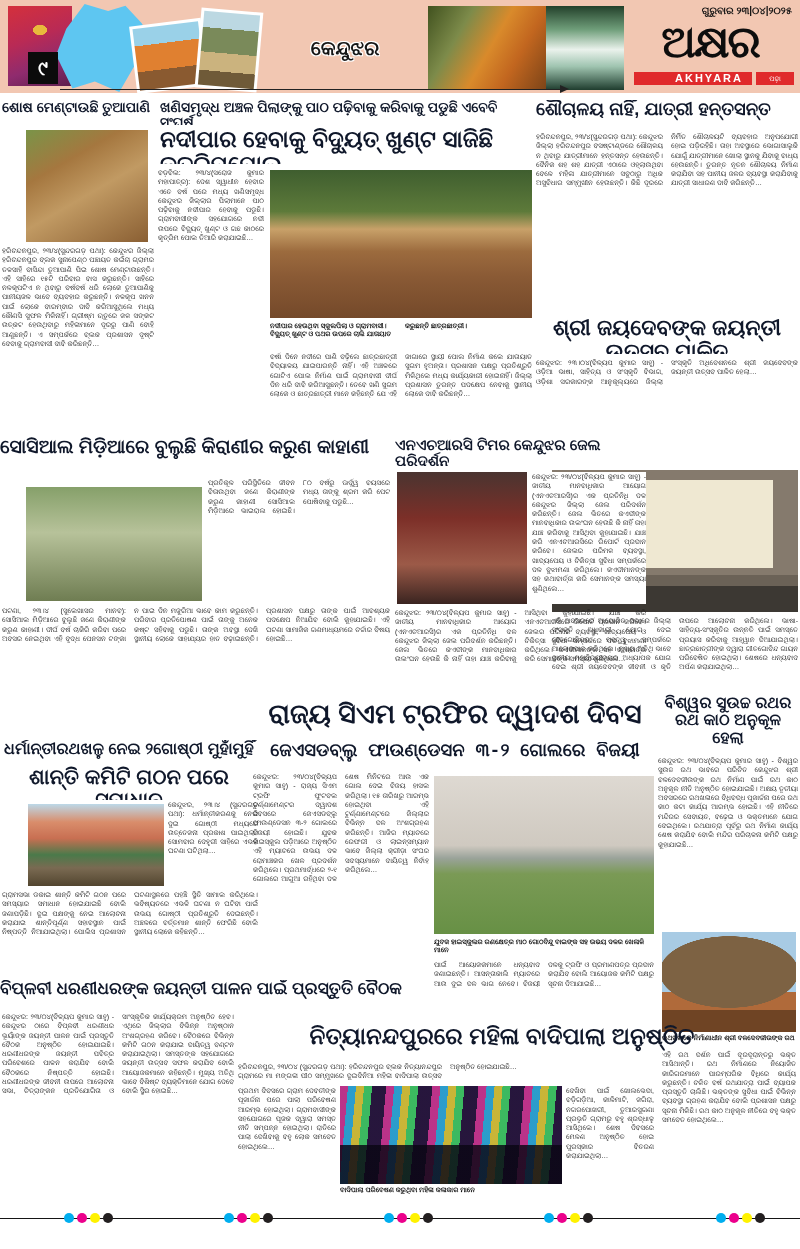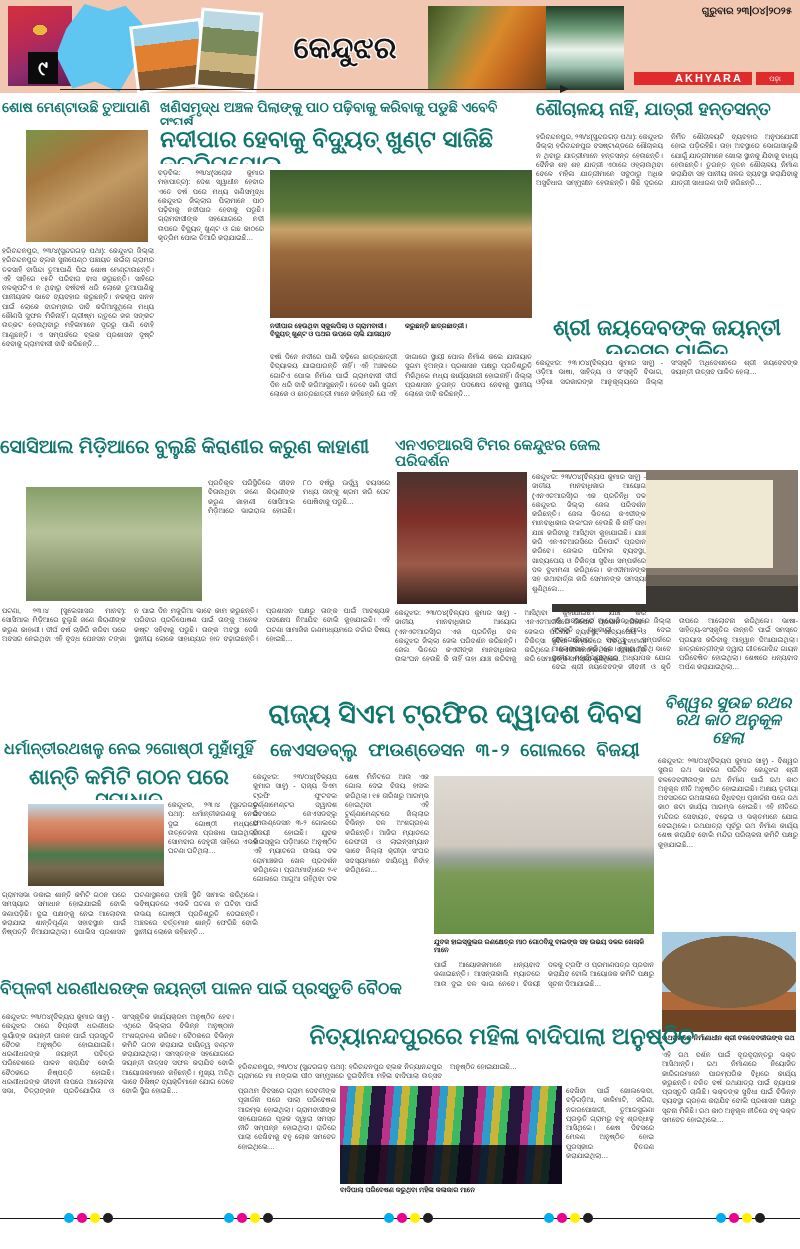--- a/index.html
+++ b/index.html
@@ -11,38 +11,38 @@
     radial-gradient(60% 35% at 50% 30%, #e8b93c 0 18%, transparent 19%),
     linear-gradient(160deg,#d4303c 0%,#b92a55 40%,#8f2b6e 70%,#5d1f4e 100%);}
   .map{left:52px;top:4px;width:102px;height:88px;background:#5ec6f1;
     clip-path:polygon(32% 0,55% 8%,72% 2%,88% 22%,100% 46%,82% 68%,66% 100%,42% 88%,20% 96%,4% 58%,14% 28%);}
   .pagebox{left:28px;top:52px;width:30px;height:32px;background:#0b0b0b;color:#fff;
     display:flex;align-items:center;justify-content:center;font-size:20px;font-weight:bold;}
   .temple1{left:133px;top:22px;width:72px;height:68px;background:#fff;padding:3px;transform:rotate(-7deg);}
   .temple1 .inner{width:100%;height:100%;background:linear-gradient(180deg,#9ad1e8 0 28%,#e08030 28% 70%,#8a5a30 70% 100%);}
   .temple2{left:198px;top:10px;width:62px;height:80px;background:#fff;padding:3px;transform:rotate(5deg);}
   .temple2 .inner{width:100%;height:100%;background:linear-gradient(180deg,#bcd8e2 0 22%,#7a8a5a 22% 55%,#cbb37e 55% 80%,#6f5a38 80% 100%);}
-  .edition{left:262px;top:24px;width:166px;height:50px;font-size:30px;font-weight:bold;color:#161616;
+  .edition{left:262px;top:24px;width:166px;height:50px;font-size:20px;font-weight:bold;color:#161616;
     text-align:center;line-height:48px;text-shadow:1px 1px 0 #fff,-1px -1px 0 #fff,1px -1px 0 #fff,-1px 1px 0 #fff;}
   .tiger{left:428px;top:6px;width:118px;height:84px;background:
     linear-gradient(120deg,#41521f 0%,#7d8b4a 28%,#d98a2b 52%,#c2661f 72%,#7c4418 100%);}
   .waterfall{left:546px;top:6px;width:78px;height:84px;background:
     linear-gradient(180deg,#23402a 0%,#6f9e7a 28%,#eaf2ec 52%,#9fc4b0 72%,#1f3d2e 100%);}
   .mh-date{right:8px;top:5px;width:120px;height:14px;font-size:10px;font-weight:bold;text-align:right;color:#111;}
   .logo{right:10px;top:16px;width:160px;height:52px;font-size:44px;font-weight:bold;color:#0d0d0d;
     text-align:center;line-height:52px;letter-spacing:-2px;}
   .logo-strip{right:48px;top:72px;width:118px;height:13px;background:#e02a2b;color:#fff;
     font-size:11px;font-weight:bold;letter-spacing:2px;text-align:center;line-height:13px;padding-left:32px;}
   .logo-badge{right:6px;top:72px;width:38px;height:13px;background:#e02a2b;color:#fff;
     font-size:7px;text-align:center;line-height:13px;}
   .rule-arrow{left:60px;top:89px;width:502px;height:0;border-top:1.6px solid #222;}
   .rule-arrow-head{left:560px;top:85px;width:0;height:0;border-left:9px solid #222;
     border-top:4.5px solid transparent;border-bottom:4.5px solid transparent;}
   
-  .h{font-weight:bold;color:#0f766e;line-height:1.08;}
+  .h{font-weight:bold;color:#0f172a;line-height:1.08;}
   .ctr{text-align:center;}
   .bt{font-size:7px;line-height:1.33;text-align:justify;color:#222;}
   .c2{column-count:2;column-gap:8px;}
   .c3{column-count:3;column-gap:8px;}
   .cap{font-size:6.8px;font-weight:bold;line-height:1.25;color:#111;}
   .wbg{background:#fff;z-index:3;}
   
   .ph{background:#888;}
   .ph-water{background:linear-gradient(150deg,#7a9448 0%,#a5773f 30%,#c19a63 55%,#8a5f33 100%);}
   .ph-river{background:linear-gradient(180deg,#3f5e2f 0%,#5d7a3a 28%,#c8a169 40%,#9c6b3e 55%,#8a5a35 72%,#74492a 100%);}
@@ -76,20 +76,21 @@
   <div class="abs temple1">
       <div class="inner"></div>
     </div>
   <div class="abs temple2">
       <div class="inner"></div>
     </div>
   <div class="abs edition">କେନ୍ଦୁଝର</div>
   <div class="abs tiger"></div>
   <div class="abs waterfall"></div>
   <div class="abs mh-date">ଗୁରୁବାର ୨୩|୦୪|୨୦୨୫</div>
+  <div class="abs logo">ଅକ୍ଷର</div>
   <div class="abs logo-strip">AKHYARA ODISHA</div>
   <div class="abs logo-badge">ପଢ଼ା</div>
 </div>
 <div class="abs rule-arrow"></div>
 <div class="abs rule-arrow-head"></div>
 
 <div class="abs h" style="left:2px;top:100px;width:152px;height:24px;font-size:14px;">ଶୋଷ ମେଣ୍ଟାଉଛି ତୁଆପାଣି</div>
 <div class="abs ph ph-water" style="left:26px;top:130px;width:122px;height:112px;"></div>
 <div class="abs bt" style="left:2px;top:246px;width:152px;height:188px;">ହରିଚନ୍ଦନପୁର, ୨୩/୪(ସୁନ୍ଦରଗଡ଼ ପଥା): କେନ୍ଦୁଝର ଜିଲ୍ଲା ହରିଚନ୍ଦନପୁର ବ୍ଲକ ସୁନାପେଣ୍ଠ ପଞ୍ଚାୟତ କଇଁଚା ଗ୍ରାମର ତଳସାହି ବାସିନ୍ଦା ତୁଆପାଣି ପିଇ ଶୋଷ ମେଣ୍ଟାଉଛନ୍ତି। ଏହି ସାହିରେ ୧୫ଟି ପରିବାର ବାସ କରୁଛନ୍ତି। ସାହିରେ ନଳକୂପଟିଏ ନ ଥିବାରୁ ବର୍ଷବର୍ଷ ଧରି ଲୋକେ ତୁଆପାଣିକୁ ପାନୀୟଜଳ ଭାବେ ବ୍ୟବହାର କରୁଛନ୍ତି। ନଳକୂପ ଖନନ ପାଇଁ ଲୋକେ ବାରମ୍ବାର ଦାବି କରିଆସୁଥିଲେ ମଧ୍ୟ କୌଣସି ସୁଫଳ ମିଳିନାହିଁ। ଗ୍ରୀଷ୍ମ ଋତୁରେ ଜଳ ସଙ୍କଟ ଉତ୍କଟ ହେଉଥିବାରୁ ମହିଳାମାନେ ଦୂରରୁ ପାଣି ବୋହି ଆଣୁଛନ୍ତି। ଏ ସମ୍ପର୍କରେ ବ୍ଲକ ପ୍ରଶାସନ ଦୃଷ୍ଟି ଦେବାକୁ ଗ୍ରାମବାସୀ ଦାବି କରିଛନ୍ତି…</div>
 
@@ -121,21 +122,21 @@
 <div class="abs bt wbg" style="left:532px;top:472px;width:114px;height:132px;">କେନ୍ଦୁଝର: ୨୩/୦୪(ବିଳ୍ୟପ କୁମାର ସାହୁ) - ଜାତୀୟ ମାନବାଧିକାର ଆୟୋଗ (ଏନଏଚଆରସି)ର ଏକ ପ୍ରତିନିଧି ଦଳ କେନ୍ଦୁଝର ଜିଲ୍ଲା ଜେଲ ପରିଦର୍ଶନ କରିଛନ୍ତି। ଜେଲ ଭିତରେ କଏଦୀଙ୍କ ମାନବାଧିକାର ଉଲଂଘନ ହେଉଛି କି ନାହିଁ ତାହା ଯାଞ୍ଚ କରିବାକୁ ଆସିଥିବା କୁହାଯାଇଛି। ଯାଞ୍ଚ କରି ଏନଏଚଆରସିରେ ରିପୋର୍ଟ ପ୍ରଦାନ କରିବେ। ଜେଲର ପରିମଳ ବ୍ୟବସ୍ଥା, ଖାଦ୍ୟପେୟ ଓ ଚିକିତ୍ସା ସୁବିଧା ସମ୍ପର୍କରେ ଦଳ ବୁଝାମଣା କରିଥିଲେ। କଏଦୀମାନଙ୍କ ସହ କଥାବାର୍ତ୍ତା କରି ସେମାନଙ୍କ ସମସ୍ୟା ଶୁଣିଥିଲେ…</div>
 <div class="abs bt c2" style="left:395px;top:608px;width:251px;height:94px;">କେନ୍ଦୁଝର: ୨୩/୦୪(ବିଳ୍ୟପ କୁମାର ସାହୁ) - ଜାତୀୟ ମାନବାଧିକାର ଆୟୋଗ (ଏନଏଚଆରସି)ର ଏକ ପ୍ରତିନିଧି ଦଳ କେନ୍ଦୁଝର ଜିଲ୍ଲା ଜେଲ ପରିଦର୍ଶନ କରିଛନ୍ତି। ଜେଲ ଭିତରେ କଏଦୀଙ୍କ ମାନବାଧିକାର ଉଲଂଘନ ହେଉଛି କି ନାହିଁ ତାହା ଯାଞ୍ଚ କରିବାକୁ ଆସିଥିବା କୁହାଯାଇଛି। ଯାଞ୍ଚ କରି ଏନଏଚଆରସିରେ ରିପୋର୍ଟ ପ୍ରଦାନ କରିବେ। ଜେଲର ପରିମଳ ବ୍ୟବସ୍ଥା, ଖାଦ୍ୟପେୟ ଓ ଚିକିତ୍ସା ସୁବିଧା ସମ୍ପର୍କରେ ଦଳ ବୁଝାମଣା କରିଥିଲେ। କଏଦୀମାନଙ୍କ ସହ କଥାବାର୍ତ୍ତା କରି ସେମାନଙ୍କ ସମସ୍ୟା ଶୁଣିଥିଲେ…</div>
 
 <div class="abs h ctr" style="left:250px;top:700px;width:410px;height:40px;font-size:27px;">ରାଜ୍ୟ ସିଏମ ଟ୍ରଫିର ଦ୍ୱାଦଶ ଦିବସ</div>
 <div class="abs h ctr" style="left:250px;top:742px;width:410px;height:26px;font-size:18px;font-family:Liberation Mono, monospace;">ଜେଏସଡବ୍ଲୁ ଫାଉଣ୍ଡେସନ ୩-୨ ଗୋଲରେ ବିଜୟୀ</div>
 <div class="abs bt c2" style="left:253px;top:772px;width:176px;height:240px;">କେନ୍ଦୁଝର: ୨୩/୦୪(ବିଳ୍ୟପ କୁମାର ସାହୁ) - ରାଜ୍ୟ ସିଏମ ଟ୍ରଫି ଫୁଟବଲ ଟୁର୍ଣ୍ଣାମେଣ୍ଟର ଦ୍ୱାଦଶ ଦିବସରେ ଜେଏସଡବ୍ଲୁ ଫାଉଣ୍ଡେସନ ୩-୨ ଗୋଲରେ ବିଜୟୀ ହୋଇଛି। ଯୁବକ ହାଇସ୍କୁଲ ପଡ଼ିଆରେ ଅନୁଷ୍ଠିତ ଏହି ମ୍ୟାଚରେ ଉଭୟ ଦଳ ରୋମାଞ୍ଚକର ଖେଳ ପ୍ରଦର୍ଶନ କରିଥିଲେ। ପ୍ରଥମାର୍ଦ୍ଧରେ ୨-୧ ଗୋଲରେ ଆଗୁଆ ରହିଥିବା ଦଳ ଶେଷ ମିନିଟରେ ଆଉ ଏକ ଗୋଲ ଦେଇ ବିଜୟ ହାସଲ କରିଥିଲା। ୧୫ ତାରିଖରୁ ଆରମ୍ଭ ହୋଇଥିବା ଏହି ଟୁର୍ଣ୍ଣାମେଣ୍ଟରେ ଜିଲ୍ଲାର ବିଭିନ୍ନ ଦଳ ଅଂଶଗ୍ରହଣ କରିଛନ୍ତି। ଆଜିର ମ୍ୟାଚରେ ରେଫରୀ ଓ ଲାଇନ୍ସମ୍ୟାନ ଭାବେ ଜିଲ୍ଲା କ୍ରୀଡ଼ା ସଂଘର ସଦସ୍ୟମାନେ ଦାୟିତ୍ୱ ନିର୍ବାହ କରିଥିଲେ…</div>
 <div class="abs ph ph-foot" style="left:434px;top:776px;width:220px;height:158px;"></div>
 <div class="abs cap" style="left:434px;top:938px;width:220px;height:20px;">ଯୁବକ ହାଇସ୍କୁଲର ରଣକ୍ଷେତ୍ର ମାଠ ଗୋଠବିନ୍ଦୁ  ବାଇଙ୍କ ସହ ଉଭୟ ଦଳର ଖେଳାଳି ମାନେ</div>
 <div class="abs bt c2" style="left:434px;top:960px;width:220px;height:52px;">ପାଇଁ ଆୟୋଜକମାନେ ଧନ୍ୟବାଦ ଜଣାଇଛନ୍ତି। ଆସନ୍ତାକାଲି ମ୍ୟାଚରେ ଆଉ ଦୁଇ ଦଳ ଭାଗ ନେବେ। ବିଜୟୀ ଦଳକୁ ଟ୍ରଫି ଓ ପ୍ରମାଣପତ୍ର ପ୍ରଦାନ କରାଯିବ ବୋଲି ଆୟୋଜକ କମିଟି ପକ୍ଷରୁ ସୂଚନା ଦିଆଯାଇଛି…</div>
 
-<div class="abs h ctr" style="left:658px;top:694px;width:140px;height:58px;font-size:16px;font-style:italic;">ବିଶ୍ୱର ସୁଉଚ୍ଚ ରଥର ରଥ କାଠ ଅନୁକୂଳ ହେଲା</div>
+<div class="abs h ctr" style="left:658px;top:694px;width:140px;height:58px;font-size:16px;">ବିଶ୍ୱର ସୁଉଚ୍ଚ ରଥର ରଥ କାଠ ଅନୁକୂଳ ହେଲା</div>
 <div class="abs bt" style="left:658px;top:756px;width:140px;height:172px;">କେନ୍ଦୁଝର: ୨୩/୦୪(ବିଳ୍ୟପ କୁମାର ସାହୁ) - ବିଶ୍ୱର ସୁଉଚ୍ଚ ରଥ ଭାବରେ ପରିଚିତ କେନ୍ଦୁଝର ଶ୍ରୀ ବଳଦେବଜୀଉଙ୍କ ରଥ ନିର୍ମାଣ ପାଇଁ ରଥ କାଠ ଅନୁକୂଳ ନୀତି ଅନୁଷ୍ଠିତ ହୋଇଯାଇଛି। ଅକ୍ଷୟ ତୃତୀୟା ଅବସରରେ ରଥଖଳାରେ ବିଧିବଦ୍ଧ ପୂଜାର୍ଚ୍ଚନା ପରେ ରଥ କାଠ କଟା କାର୍ଯ୍ୟ ଆରମ୍ଭ ହୋଇଛି। ଏହି ନୀତିରେ ମନ୍ଦିରର ସେବାୟତ, ବଢ଼େଇ ଓ ଭକ୍ତମାନେ ଯୋଗ ଦେଇଥିଲେ। ରଥଯାତ୍ରା ପୂର୍ବରୁ ରଥ ନିର୍ମାଣ କାର୍ଯ୍ୟ ଶେଷ କରାଯିବ ବୋଲି ମନ୍ଦିର ପରିଚାଳନା କମିଟି ପକ୍ଷରୁ କୁହାଯାଇଛି…</div>
 <div class="abs ph ph-rath" style="left:662px;top:932px;width:134px;height:100px;"></div>
 <div class="abs cap" style="left:662px;top:1034px;width:134px;height:14px;">ରଥଖଳାରେ ନିର୍ମାଣାଧୀନ ଶ୍ରୀ ବଳଦେବଜୀଉଙ୍କ ରଥ</div>
 <div class="abs bt" style="left:662px;top:1050px;width:134px;height:150px;">ଏହି ରଥ ଦର୍ଶନ ପାଇଁ ଦୂରଦୂରାନ୍ତରୁ ଭକ୍ତ ଆସିଥାନ୍ତି। ରଥ ନିର୍ମାଣରେ ନିୟୋଜିତ କାରିଗରମାନେ ପାରମ୍ପରିକ ବିଧିରେ କାର୍ଯ୍ୟ କରୁଛନ୍ତି। ଚଳିତ ବର୍ଷ ରଥଯାତ୍ରା ପାଇଁ ବ୍ୟାପକ ପ୍ରସ୍ତୁତି ଚାଲିଛି। ଭକ୍ତଙ୍କ ସୁବିଧା ପାଇଁ ବିଭିନ୍ନ ବ୍ୟବସ୍ଥା ଗ୍ରହଣ କରାଯିବ ବୋଲି ପ୍ରଶାସନ ପକ୍ଷରୁ ସୂଚନା ମିଳିଛି। ରଥ କାଠ ଅନୁକୂଳ ନୀତିରେ ବହୁ ଭକ୍ତ ସମବେତ ହୋଇଥିଲେ…</div>
 
 <div class="abs h ctr" style="left:0px;top:740px;width:258px;height:25px;font-size:16px;">ଧର୍ମାନ୍ତୀରଥଖଳୁ ନେଇ ୨ଗୋଷ୍ଠୀ ମୁହାଁମୁହିଁ</div>
 <div class="abs h ctr" style="left:0px;top:766px;width:258px;height:34px;font-size:21px;">ଶାନ୍ତି କମିଟି ଗଠନ ପରେ ସମାଧାନ</div>
 <div class="abs ph ph-peace" style="left:28px;top:804px;width:136px;height:82px;"></div>
 <div class="abs bt" style="left:168px;top:800px;width:90px;height:86px;">କେନ୍ଦୁଝର, ୨୩।୪ (ସୁନ୍ଦରଗଡ଼ ପଥା): ଧର୍ମାନ୍ତୀକରଣକୁ ନେଇ ଦୁଇ ଗୋଷ୍ଠୀ ମଧ୍ୟରେ ଉତ୍ତେଜନା ପ୍ରକାଶ ପାଇଥିଲା। ସୋମବାର ଦେହୁରୀ ସାହିରେ ଏଭଳି ଘଟଣା ଘଟିଥିଲା…</div>
 <div class="abs bt c2" style="left:2px;top:890px;width:256px;height:86px;">ଗ୍ରାମସଭା ଡକାଇ ଶାନ୍ତି କମିଟି ଗଠନ ପରେ ସମସ୍ୟାର ସମାଧାନ ହୋଇଯାଇଛି ବୋଲି ଜଣାପଡ଼ିଛି। ଦୁଇ ପକ୍ଷଙ୍କୁ ନେଇ ଆଲୋଚନା କରାଯାଇ ଶାନ୍ତିପୂର୍ଣ୍ଣ ସହାବସ୍ଥାନ ପାଇଁ ନିଷ୍ପତ୍ତି ନିଆଯାଇଥିଲା। ପୋଲିସ ପ୍ରଶାସନ ଘଟଣାସ୍ଥଳରେ ପହଞ୍ଚି ସ୍ଥିତି ସାମାଲ କରିଥିଲେ। ଭବିଷ୍ୟତରେ ଏଭଳି ଘଟଣା ନ ଘଟିବା ପାଇଁ ଉଭୟ ଗୋଷ୍ଠୀ ପ୍ରତିଶ୍ରୁତି ଦେଇଛନ୍ତି। ଅଞ୍ଚଳରେ ବର୍ତ୍ତମାନ ଶାନ୍ତି ଫେରିଛି ବୋଲି ସ୍ଥାନୀୟ ଲୋକେ କହିଛନ୍ତି…</div>

